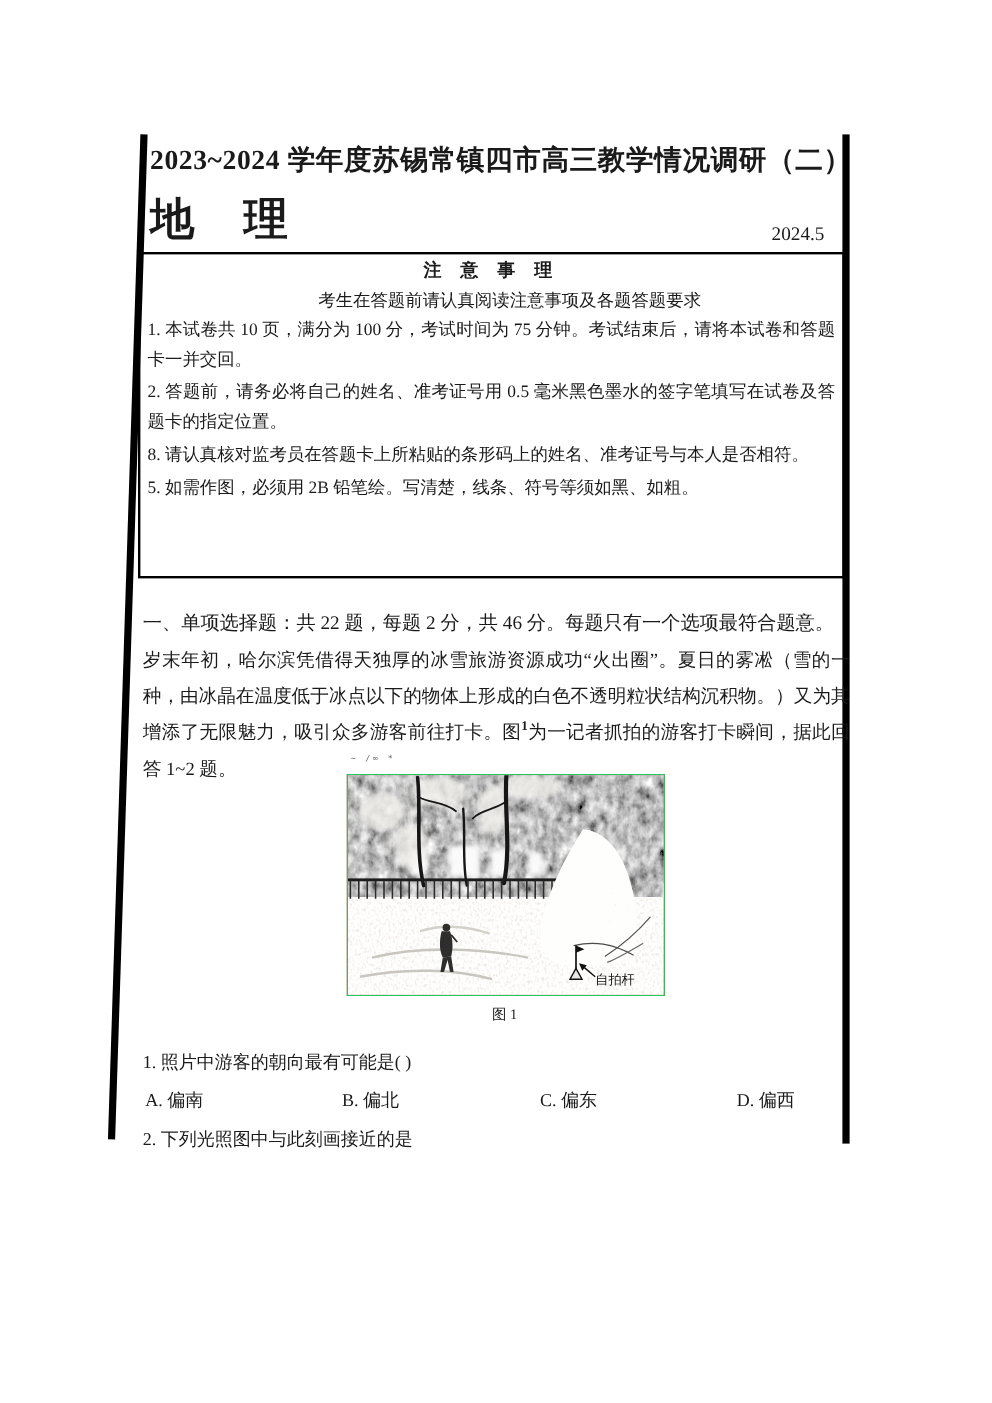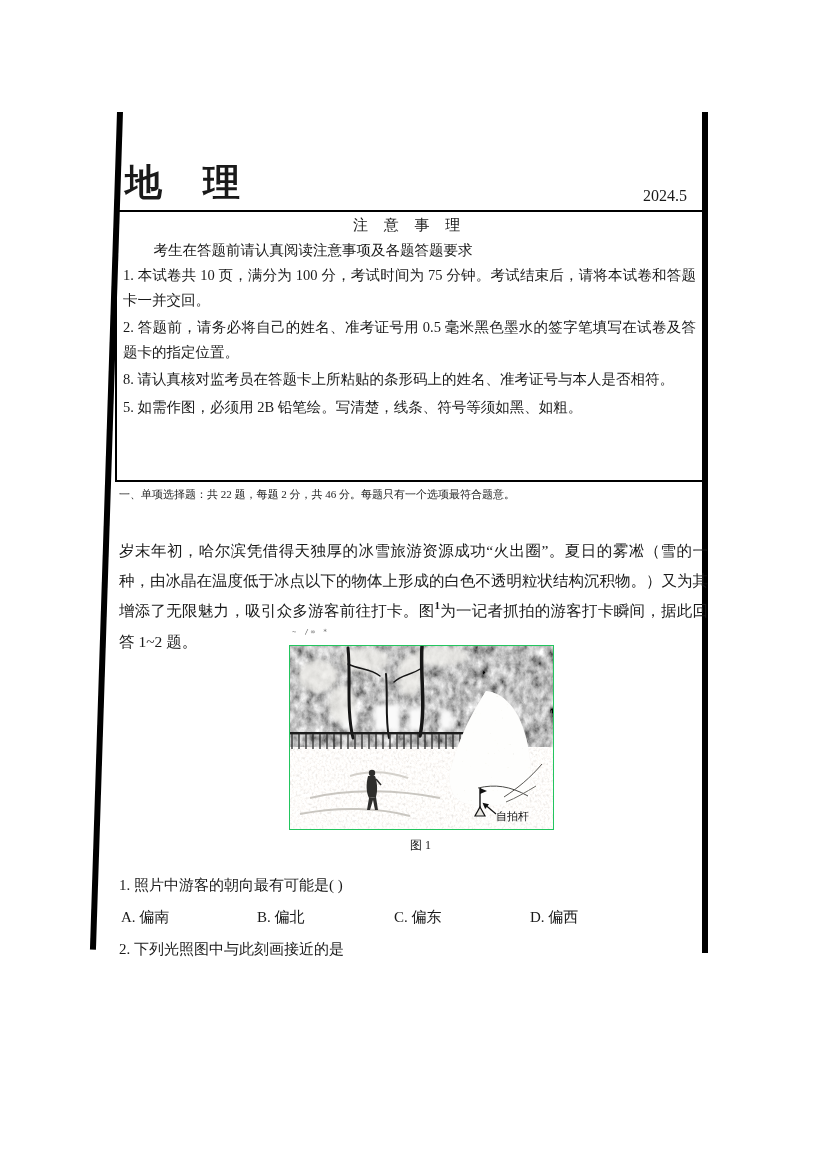--- a/index.html
+++ b/index.html
@@ -16,49 +16,50 @@
   }
   .subject{
     position:absolute;left:125px;top:158px;width:572px;
     font-size:37px;font-weight:bold;letter-spacing:2px;
   }
   .date{position:absolute;left:487px;top:187px;width:200px;text-align:right;font-size:16px;}
   .notice{
     position:absolute;left:115px;top:210px;width:589px;height:272px;
     border:2px solid #000;box-sizing:border-box;padding:4px 6px 0 6px;overflow:hidden;
   }
-  .notice-title{text-align:center;font-size:15px;letter-spacing:6px;}
-  .notice-sub{font-size:14.5px;margin-top:6px;text-indent:2.1em;}
+  .notice-title{text-align:center;font-size:15px;letter-spacing:6px;font-weight:bold;}
+  .notice-sub{font-size:14.5px;margin-top:6px;text-indent:2.1em;text-align:center;}
   .notice-item{font-size:14.5px;line-height:24.5px;margin-top:3px;text-align:justify;}
-  .section-line{position:absolute;left:119px;top:487px;width:588px;font-size:11px;}
+  .section-line{position:absolute;left:119px;top:509px;width:588px;font-size:16px;}
   .intro{position:absolute;left:119px;top:536px;width:589px;font-size:15.5px;line-height:30px;text-align:justify;}
   .intro .sup{font-size:11px;position:relative;top:-7px;font-weight:bold;}
   .stray{position:absolute;left:292px;top:628px;font-size:7px;color:#6b6b6b;letter-spacing:2px;font-family:"DejaVu Sans Mono",monospace;}
   .photo{
     position:absolute;left:289px;top:645px;width:263px;height:183px;
     border:1px solid #22c55e;background:#c2410c;
   }
   .photo svg{display:block;}
   .caption{position:absolute;left:289px;top:837px;width:263px;text-align:center;font-size:12px;}
   .q{position:absolute;left:119px;width:588px;font-size:15px;}
   .q1{top:876px;}
   .q2{top:940px;}
   .options{
     position:absolute;left:121px;top:908px;width:586px;
-    display:grid;grid-template-columns:136px 137px 136px 1fr;font-size:15px;
+    display:grid;grid-template-columns:136px 137px 136px 1fr;font-size:15px;gap:28px;
   }
 </style>
 </head>
 <body>
 
 <div class="page">
 
   <div class="bar bar-left"></div>
   <div class="bar bar-right"></div>
 
+  <div class="session">2023~2024 学年度苏锡常镇四市高三教学情况调研（二）</div>
   <div class="subject">地　理</div>
   <div class="date">2024.5</div>
 
   <div class="notice">
     <div class="notice-title">注 意 事 理</div>
     <div class="notice-sub">考生在答题前请认真阅读注意事项及各题答题要求</div>
     <div class="notice-item">1. 本试卷共 10 页，满分为 100 分，考试时间为 75 分钟。考试结束后，请将本试卷和答题卡一并交回。</div>
     <div class="notice-item">2. 答题前，请务必将自己的姓名、准考证号用 0.5 毫米黑色墨水的签字笔填写在试卷及答题卡的指定位置。</div>
     <div class="notice-item">8. 请认真核对监考员在答题卡上所粘贴的条形码上的姓名、准考证号与本人是否相符。</div>
     <div class="notice-item">5. 如需作图，必须用 2B 铅笔绘。写清楚，线条、符号等须如黑、如粗。</div>

